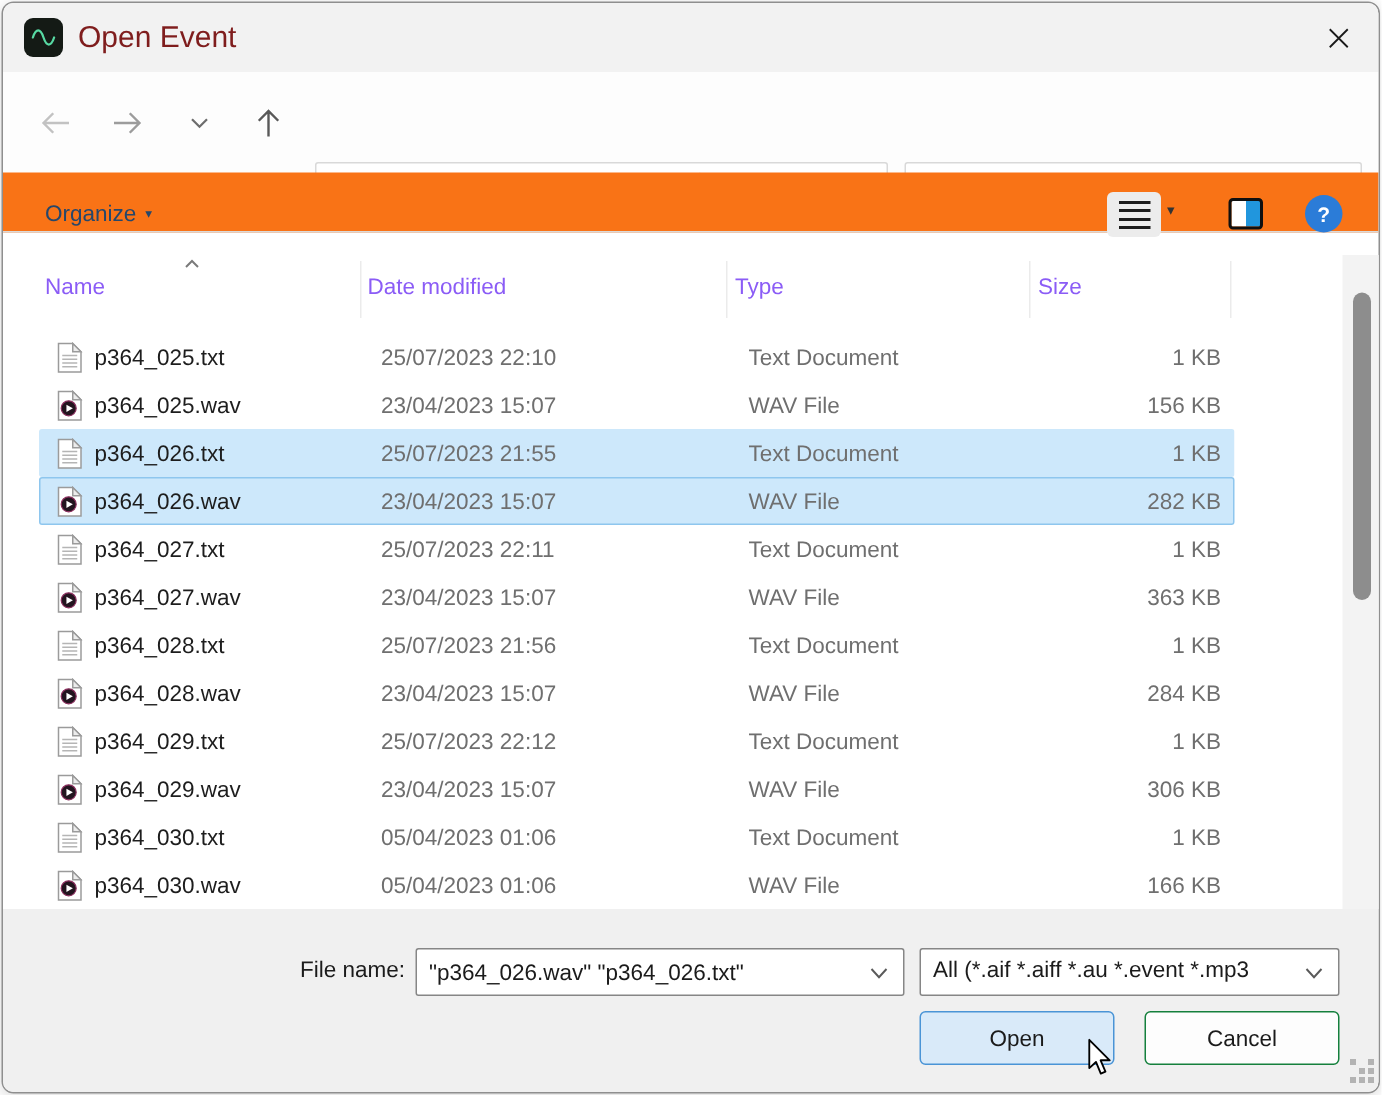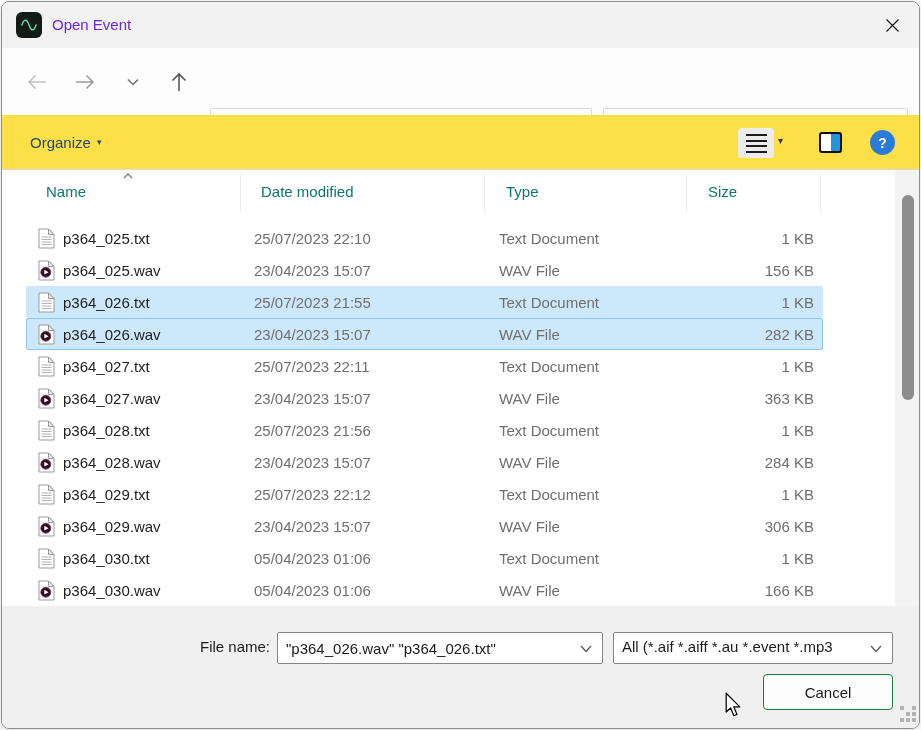--- a/index.html
+++ b/index.html
@@ -5,21 +5,21 @@
   html,body{margin:0;padding:0;width:921px;height:730px;overflow:hidden;background:#fff;
     font-family:"Liberation Sans","DejaVu Sans",sans-serif;}
   *{box-sizing:border-box;}
   .win{position:relative;width:919px;height:728px;margin:1px;border:1px solid #8f8f8f;border-radius:8px;
     overflow:hidden;background:#fff;box-shadow:0 2px 10px rgba(0,0,0,.15);}
 
   
   .titlebar{position:absolute;top:0;left:0;width:100%;height:46px;background:#f2f2f2;}
   .app-icon{position:absolute;left:14px;top:10px;width:26px;height:26px;border-radius:6px;background:#141a15;
     display:flex;align-items:center;justify-content:center;}
-  .win-title{position:absolute;left:50px;top:0;height:46px;line-height:46px;font-size:15px;color:#6d28d9;}
+  .win-title{position:absolute;left:50px;top:0;height:46px;line-height:46px;font-size:20px;color:#7f1d1d;}
   .close-btn{position:absolute;right:8px;top:4px;width:38px;height:38px;display:flex;align-items:center;justify-content:center;cursor:default;}
 
   
   .navbar{position:absolute;top:46px;left:0;width:100%;height:67px;background:#fdfdfd;}
   .nav-btn{position:absolute;top:17px;width:34px;height:34px;display:flex;align-items:center;justify-content:center;}
   .nav-back{left:18px;color:#c2c2c2;}
   .nav-fwd{left:66px;color:#9c9c9c;}
   .nav-recent{left:114px;color:#6e6e6e;}
   .nav-up{left:160px;color:#595959;}
   .crumb-box{position:absolute;left:208px;top:60px;width:382px;height:46px;border:1px solid #d9d9d9;background:#fff;border-radius:2px;}
@@ -27,38 +27,38 @@
   .crumb-sep-line{position:absolute;left:255px;top:6px;width:1px;height:32px;background:#ececec;}
   .crumb-dd{position:absolute;left:280px;top:5px;width:40px;height:34px;display:flex;align-items:center;justify-content:center;}
   .crumb-refresh{position:absolute;left:336px;top:5px;width:40px;height:34px;display:flex;align-items:center;justify-content:center;}
   .search-box{position:absolute;left:601px;top:60px;width:305px;height:46px;border:1px solid #d9d9d9;background:#fff;border-radius:2px;}
   .search-input{position:absolute;left:0;top:0;width:260px;height:44px;border:none;outline:none;padding-left:17px;
     font-size:15px;color:#1b1b1b;background:transparent;font-family:inherit;}
   .search-input::placeholder{color:#767676;opacity:1;}
   .search-glyph{position:absolute;right:14px;top:12px;}
 
   
-  .cmdbar{position:absolute;top:113px;left:0;width:100%;height:55px;background:#fde047;border-bottom:1px solid #dadada;}
+  .cmdbar{position:absolute;top:113px;left:0;width:100%;height:40px;background:#f97316;border-bottom:1px solid #dadada;}
   .cmd-item{position:absolute;top:0;height:54px;display:flex;align-items:center;font-size:15px;color:#26476b;gap:6px;}
   .organize{left:28px;}
   .newfolder{left:160px;}
   .caret{font-size:9px;line-height:1;}
   .view-btn{position:absolute;left:736px;top:13px;width:36px;height:30px;background:#ececec;border-radius:4px;
     display:flex;align-items:center;justify-content:center;}
   .view-lines{width:21px;height:19px;background:repeating-linear-gradient(#1c1c1c 0 2px,transparent 2px 5.6px);}
   .view-caret{position:absolute;left:776px;top:21px;color:#333;font-size:10px;}
   .preview-btn{position:absolute;left:817px;top:17px;width:23px;height:21px;border:2px solid #101010;border-radius:3px;
     background:linear-gradient(to right,#fff 50%,#2196dd 50%);}
   .help-btn{position:absolute;left:868px;top:15px;width:25px;height:25px;border-radius:50%;background:#2b7cd8;
     color:#fff;font-size:14px;font-weight:bold;display:flex;align-items:center;justify-content:center;}
 
   
   .content{position:absolute;top:168px;left:0;width:919px;height:436px;background:#fff;}
   .hdr{position:absolute;top:0;left:0;width:893px;height:46px;background:#fff;}
-  .hdr-label{position:absolute;top:13px;font-size:15px;color:#0f766e;white-space:nowrap;margin-left:16px;}
+  .hdr-label{position:absolute;top:13px;font-size:15px;color:#8b5cf6;white-space:nowrap;}
   .hl-name{left:28px;}.hl-date{left:243px;}.hl-type{left:488px;text-align:right;}.hl-size{left:690px;}
   .hdr-sep{position:absolute;top:4px;width:1px;height:38px;background:#ebebeb;}
   .sort-caret{position:absolute;left:118px;top:0px;}
   .rows{position:absolute;top:52px;left:8px;width:893px;}
   .row{position:relative;height:32px;margin-left:16px;width:797px;border:1px solid transparent;border-radius:2px;font-size:15px;}
   .row.selected{background:#cde8fb;}
   .row.focused{border-color:#8ec6ee;text-align:right;}
   .cell{position:absolute;top:6px;line-height:20px;white-space:nowrap;}
   .file-icon{position:absolute;left:11px;top:5px;width:17px;height:21px;}
   .c-name{left:36px;color:#1d1d1d;}
@@ -400,20 +400,23 @@
       </span>
     </div>
     <div class="ftype-combo">
       <span class="ftype-text">All (*.aif *.aiff *.au *.event *.mp3</span>
       <span class="combo-chev" style="background:#fff;padding-left:3px">
         <svg width="14" height="10" viewBox="0 0 14 10">
             <path d="M2 2 L7 7.5 L12 2" fill="none" stroke="#5a5a5a" stroke-width="1.3"></path>
           </svg>
       </span>
     </div>
+    <div class="btn btn-open">
+      <span>Open</span>
+    </div>
     <div class="btn btn-cancel">
       <span>Cancel</span>
     </div>
     <div class="grip"></div>
   </div>
 
   <div class="cursor">
     <svg width="22" height="26" viewBox="0 0 13 21">
       <path d="M1 1 L1 16.2 L4.6 12.9 L7.2 19.2 L9.7 18.1 L7.1 12 L12 12 Z" fill="#fff" stroke="#000" stroke-width="1" stroke-linejoin="round"></path>
     </svg>

